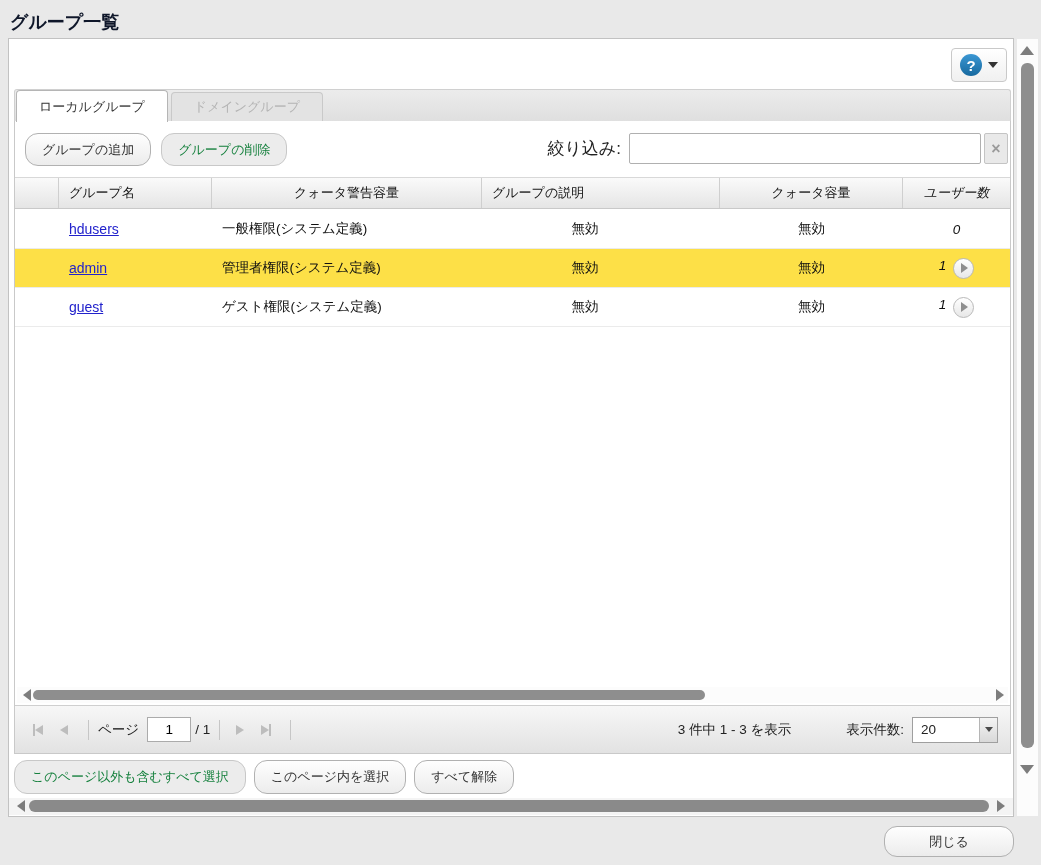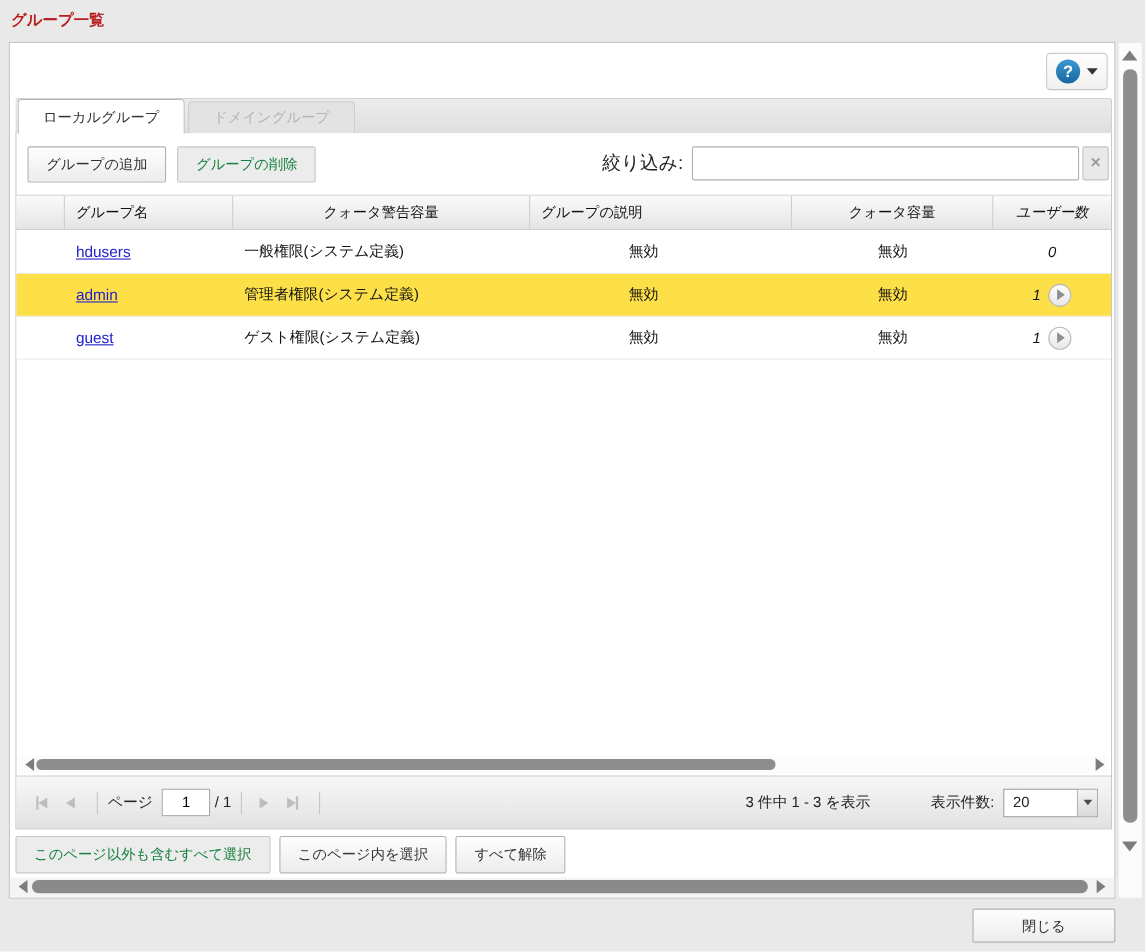--- a/index.html
+++ b/index.html
@@ -4,21 +4,21 @@
 <style>
   * { margin:0; padding:0; box-sizing:border-box; }
   html,body { width:1041px; height:865px; }
   body {
     position:relative;
     font-family:"Liberation Sans","DejaVu Sans",sans-serif;
     background:#e9e9e9;
     overflow:hidden;
     color:#222;
   }
-  .page-title { position:absolute; left:10px; top:10px; font-size:14px; font-weight:bold; color:#b91c1c; }
+  .page-title { position:absolute; left:10px; top:10px; font-size:18px; font-weight:bold; color:#0f172a; }
 
   
   .dialog {
     position:absolute; left:8px; top:38px; width:1006px; height:779px;
     background:#fff; border:1px solid #c2c2c2;
   }
 
   
   .help-btn {
     position:absolute; top:9px; right:6px; width:56px; height:34px;
@@ -59,21 +59,21 @@
   .panel {
     position:absolute; top:81px; left:5px; right:2px; bottom:62px;
     background:#fff; border:1px solid #c9c9c9; z-index:1;
   }
 
   
   .toolbar { position:absolute; top:0; left:0; right:0; height:56px; }
   .btn {
     display:inline-flex; align-items:center; justify-content:center;
     background:linear-gradient(#fefefe,#ececec);
-    border:1px solid #b1b1b1; border-radius:2px;
+    border:1px solid #b1b1b1; border-radius:13px;
     font-size:13px; color:#333; height:33px; padding:0 16px; cursor:pointer; white-space:nowrap;
   }
   .btn.disabled { color:#15803d; background:#ececec; border-color:#c8c8c8; cursor:default; }
   .toolbar-left { position:absolute; left:10px; top:12px; display:flex; gap:10px; }
   .filter-group { position:absolute; right:2px; top:12px; display:flex; align-items:center; }
   .filter-label { font-size:17px; margin-right:8px;margin-left:32px; }
   .filter-input { width:352px; height:31px; border:1px solid #b0b0b0; border-radius:2px; font-size:14px; padding:0 6px; background:#fff; }
   .clear-btn {
     width:24px; height:31px; margin-left:3px;
     background:#e9e9e9; border:1px solid #c4c4c4; border-radius:2px;
@@ -87,21 +87,21 @@
     background:linear-gradient(#fafafa,#e5e5e5);
     border-top:1px solid #d8d8d8; border-bottom:1px solid #c9c9c9;
   }
   .th {
     display:flex; align-items:center; font-size:13px; color:#111;
     padding:0 10px; border-right:1px solid #cfcfcf; height:100%;
   }
   .rows { position:absolute; top:89px; left:0; right:0; }
   .tr { display:flex; height:39px; align-items:center; border-bottom:1px solid #ebebeb; background:#fff; }
   .tr.alt { background:#fde047; }
-  .td { display:flex; align-items:center; padding:0 10px; font-size:13.5px; color:#111; }
+  .td { display:flex; align-items:flex-start; padding:0 10px; font-size:13.5px; color:#111; }
   .c-select { width:44px; }
   .c-name   { width:153px; }
   .c-desc   { width:238px; }
   .c-qwarn  { width:270px; justify-content:center; }
   .c-quota  { width:183px; justify-content:center; }
   .c-users  { flex:1; justify-content:center; border-right:none;font-style:italic; }
   .group-link { color:#2222cc; text-decoration:underline; font-size:14px; cursor:pointer; }
   .expand-btn {
     width:21px; height:21px; border-radius:50%; margin-left:7px;
     border:1px solid #b9b9b9; background:linear-gradient(#ffffff,#e7e7e7);

